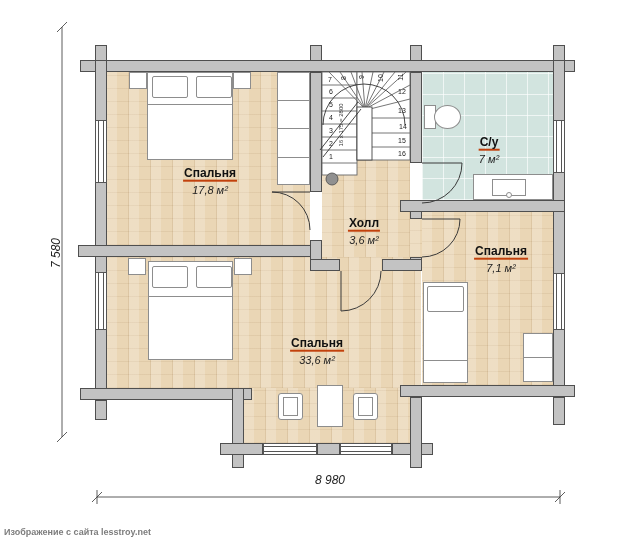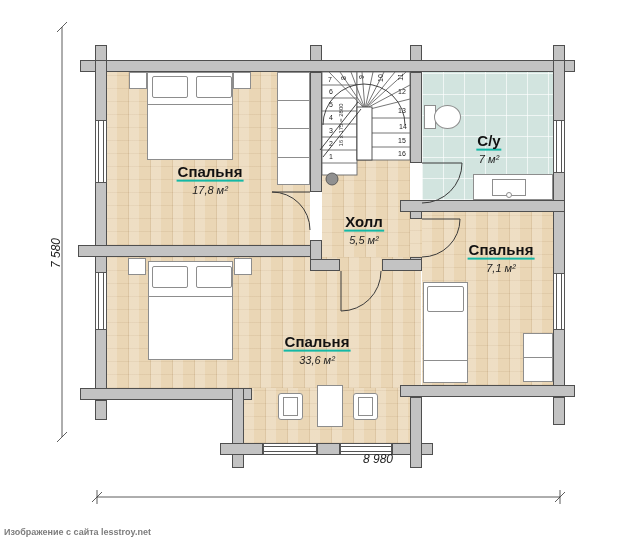--- a/index.html
+++ b/index.html
@@ -22,21 +22,21 @@
   .winv::before{content:'';position:absolute;left:50%;top:0;bottom:0;width:4px;
       transform:translateX(-50%);border-left:1px solid #555;border-right:1px solid #555;}
   .winh{background:#fff;border:1px solid #555;}
   .winh::before{content:'';position:absolute;top:50%;left:0;right:0;height:4px;
       transform:translateY(-50%);border-top:1px solid #555;border-bottom:1px solid #555;}
   
   .furn{background:#fff;border:1px solid #8d8d8d;}
   .line-h{border-top:1px solid #8d8d8d;background:none;}
   
   .room-label{position:absolute;transform:translate(-50%,-50%);text-align:center;color:#111;white-space:nowrap;z-index:30;}
-  .room-name{display:inline-block;font-weight:bold;font-size:15px;line-height:1.05;border-bottom:2px solid #14b8a6;padding:0 1px;}
+  .room-name{display:inline-block;font-weight:bold;font-size:12px;line-height:1.05;border-bottom:2px solid #c2410c;padding:0 1px;}
   .room-area{font-style:italic;font-size:11px;margin-top:2px;color:#222;}
   .stepnum{position:absolute;font-size:7px;line-height:1;color:#222;transform:translate(-50%,-50%);z-index:25;}
   .stepnum.rot{transform:translate(-50%,-50%) rotate(-90deg);}
   .stair-formula{position:absolute;font-size:6px;line-height:1;color:#333;white-space:nowrap;
       transform:translate(-50%,-50%) rotate(-90deg);z-index:24;}
   .dim-label{position:absolute;font-style:italic;font-size:12px;color:#222;white-space:nowrap;z-index:30;}
   .watermark{position:absolute;left:4px;top:527px;font-size:9px;color:#7d7d7d;z-index:40;font-weight:bold;}
   svg.overlay{position:absolute;left:0;top:0;z-index:20;pointer-events:none;}
   .z5{z-index:5}.z8{z-index:8}.z10{z-index:10}.z12{z-index:12}.z15{z-index:15}
 </style>
@@ -201,33 +201,33 @@
   <span class="stepnum" style="left:402px;top:140px;">15</span>
   <span class="stepnum" style="left:402px;top:153px;">16</span>
   <span class="stair-formula" style="left:341px;top:125px;">16 х 175 = 2800</span>
 
   <div class="room-label" style="left:210px;top:179px;">
     <div class="room-name">Спальня</div>
     <div class="room-area">17,8 м²</div>
   </div>
   <div class="room-label" style="left:364px;top:229px;">
     <div class="room-name">Холл</div>
-    <div class="room-area">5,5 м²</div>
+    <div class="room-area">3,6 м²</div>
   </div>
   <div class="room-label" style="left:489px;top:148px;">
     <div class="room-name">С/у</div>
     <div class="room-area">7 м²</div>
   </div>
   <div class="room-label" style="left:501px;top:257px;">
     <div class="room-name">Спальня</div>
     <div class="room-area">7,1 м²</div>
   </div>
   <div class="room-label" style="left:317px;top:349px;">
     <div class="room-name">Спальня</div>
     <div class="room-area">33,6 м²</div>
   </div>
 
   <div class="dim-label" style="left:56px;top:253px;transform:translate(-50%,-50%) rotate(-90deg);">7 580</div>
-  <div class="dim-label" style="left:330px;top:459px;transform:translate(-50%,-50%);margin-left:48px;">8 980</div>
+  <div class="dim-label" style="left:330px;top:480px;transform:translate(-50%,-50%);">8 980</div>
 
   <div class="watermark">Изображение с сайта lesstroy.net</div>
 
 </div>
 
 </body></html>

